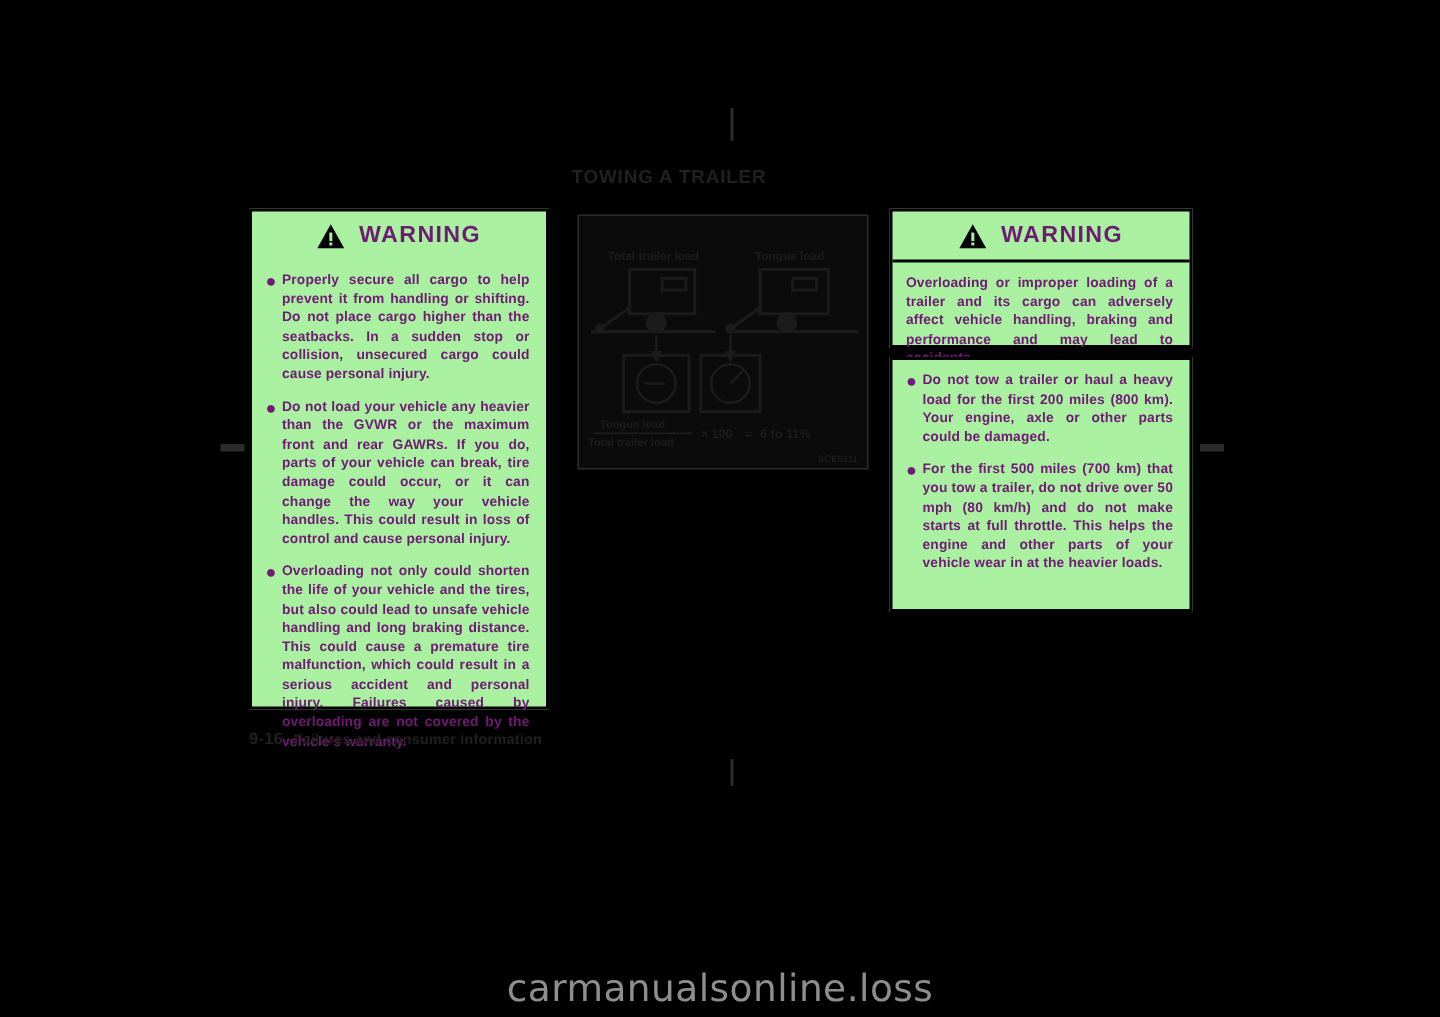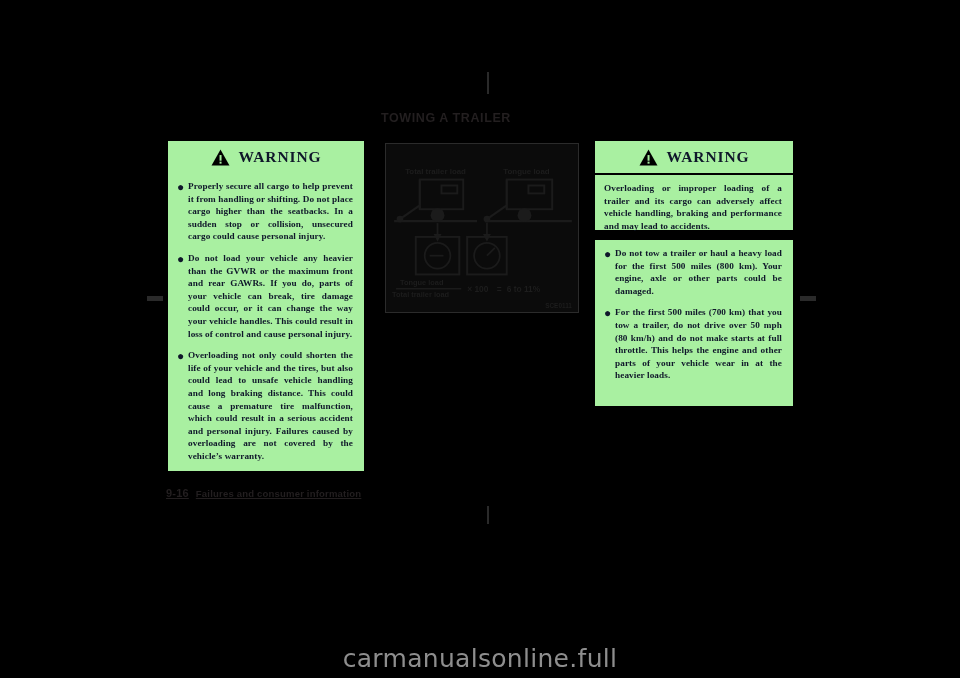--- a/index.html
+++ b/index.html
@@ -28,22 +28,21 @@
     letter-spacing: 0.6px;
     color: #231f20;
     font-family: "Liberation Sans", sans-serif;
   }
 
   
   .alert-box {
     position: absolute;
     background: #a9f0a1;
     border: 2.5px solid #000;
-    color: #0f172a;
-    font-family: Liberation Serif, serif;
+    color: #701a75;
   }
   .alert-head {
     display: flex; align-items: center; justify-content: center;
     gap: 9px;
     padding: 7px 0 7px 0;
   }
   .alert-head.with-rule { border-bottom: 2.5px solid #000; }
   .alert-title {
     font-size: 15.5px; font-weight: bold;
     letter-spacing: 0.9px;
@@ -88,21 +87,20 @@
     background: #0b0b0b;
     border: 1.5px solid #2b2b2b;
   }
   #figure svg { display: block; width: 100%; height: 100%; }
 
   
   .footer {
     position: absolute; left: 166px; top: 487px;
     display: flex; align-items: flex-end; gap: 7px;
     color: #231f20;
-    text-decoration: underline;
   }
   .footer-page  { font-size: 11px; font-weight: bold; letter-spacing: 0.2px; }
   .footer-label { font-size: 9.5px; font-weight: bold; letter-spacing: 0.2px; }
 
   
   .watermark {
     position: absolute; left: 0; top: 644px;
     width: 960px; text-align: center;
     font-size: 25px; color: #8e8e8e;
     letter-spacing: 0.3px;
@@ -215,24 +213,24 @@
     </div>
     <div class="alert-body">
       <div class="plain-text">Overloading or improper loading of a trailer and its cargo can adversely affect vehicle handling, braking and performance and may lead to accidents.</div>
     </div>
   </div>
 
   <div class="alert-box" id="caution-break">
     <div class="alert-body">
       <div class="bullet-row">
         <span class="bullet-dot">●</span>
-        <span class="bullet-text">Do not tow a trailer or haul a heavy load for the first 500 miles (800 km). Your engine, axle or other parts could be damaged.</span>
+        <span class="bullet-text">Do not tow a trailer or haul a heavy load for the first 200 miles (800 km). Your engine, axle or other parts could be damaged.</span>
       </div>
       <div class="bullet-row">
         <span class="bullet-dot">●</span>
         <span class="bullet-text">For the first 500 miles (700 km) that you tow a trailer, do not drive over 50 mph (80 km/h) and do not make starts at full throttle. This helps the engine and other parts of your vehicle wear in at the heavier loads.</span>
       </div>
     </div>
   </div>
 
-  <div class="watermark">carmanualsonline.full</div>
+  <div class="watermark">carmanualsonline.loss</div>
 
 </div>
 
 </body></html>

